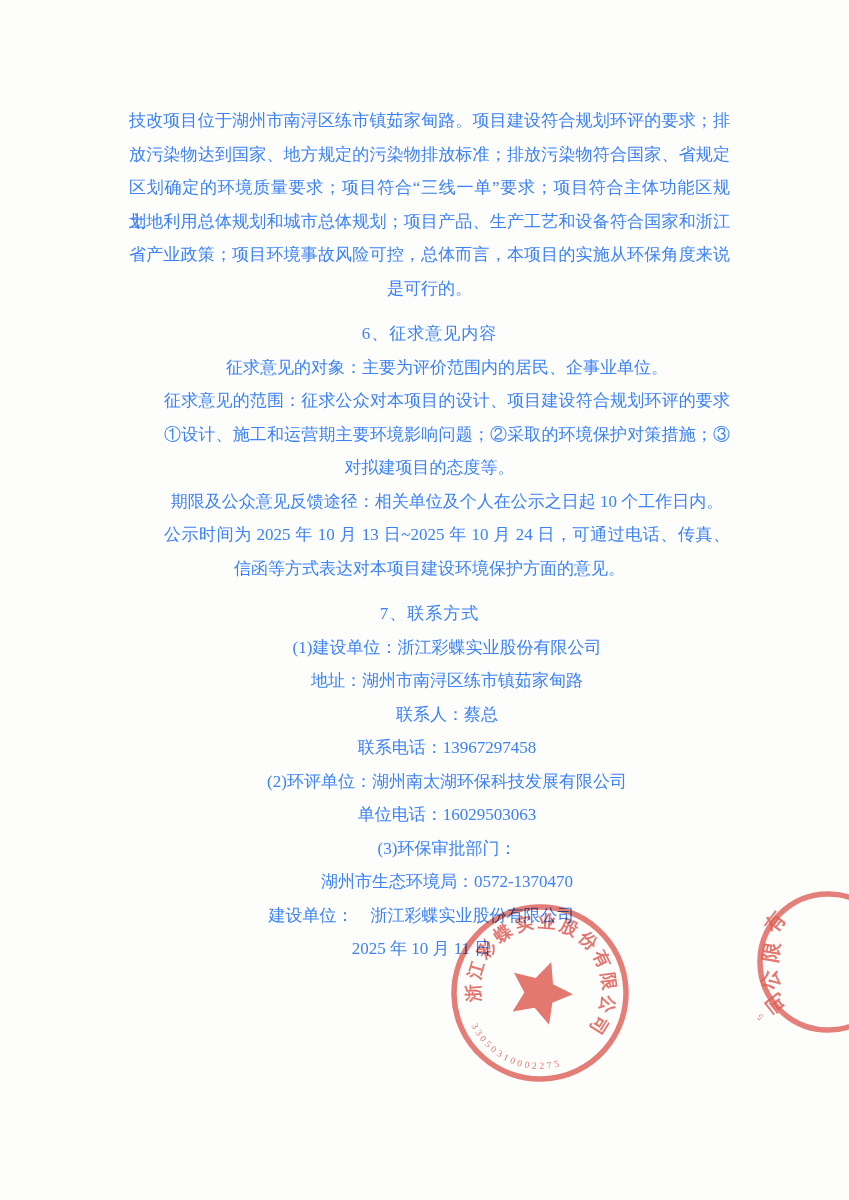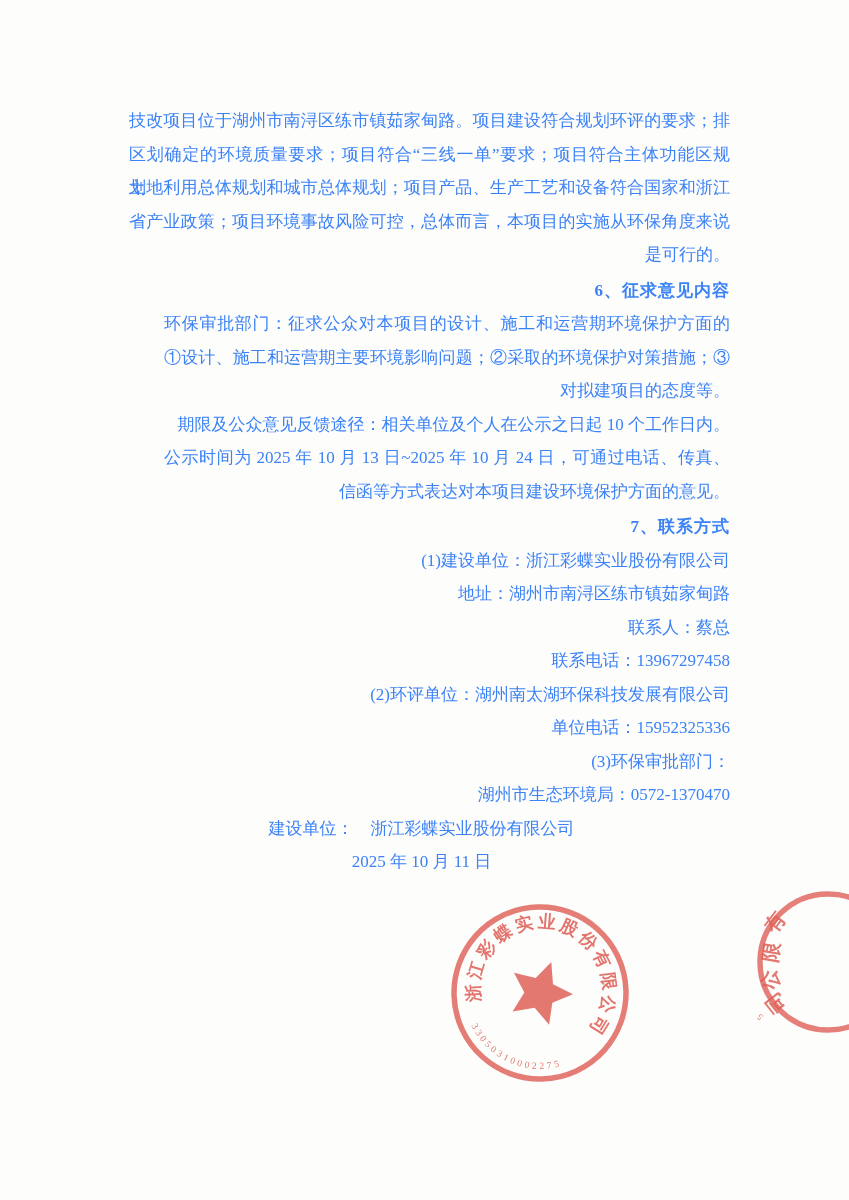--- a/index.html
+++ b/index.html
@@ -16,32 +16,32 @@
   .doc{
     position:absolute;
     left:129px;top:104px;width:601px;
     font-size:17px;
   }
   .line{
     display:block;
     height:33.5px;
     line-height:33.5px;
     white-space:nowrap;
-    text-align:right;
+    text-align:center;
   }
   .j{ 
     white-space:normal;
     text-align:justify;
     text-align-last:justify;
   }
   .in{ text-indent:35px; }
   .head{
-    font-weight:bold;
+    font-weight:normal;
     letter-spacing:1px;
-    margin-top:2px;
+    margin-top:12px;
   }
   .sig{
     text-align:center;
     padding-right:16px;
   }
   .stamp{
     position:absolute;
     mix-blend-mode:multiply;
     opacity:.88;
     pointer-events:none;
@@ -51,40 +51,42 @@
   svg text{ font-family:"Liberation Serif","DejaVu Serif",serif; }
 </style>
 </head>
 <body>
 
 <div class="page">
 
   <div class="doc">
 
     <div class="line j">技改项目位于湖州市南浔区练市镇茹家甸路。项目建设符合规划环评的要求；排</div>
+    <div class="line j">放污染物达到国家、地方规定的污染物排放标准；排放污染物符合国家、省规定</div>
     <div class="line j">区划确定的环境质量要求；项目符合“三线一单”要求；项目符合主体功能区规划、</div>
     <div class="line j">土地利用总体规划和城市总体规划；项目产品、生产工艺和设备符合国家和浙江</div>
     <div class="line j">省产业政策；项目环境事故风险可控，总体而言，本项目的实施从环保角度来说</div>
     <div class="line">是可行的。</div>
 
     <div class="line head">6、征求意见内容</div>
-    <div class="line j in">环保审批部门：征求公众对本项目的设计、施工和运营期环境保护方面的</div>
+    <div class="line in">征求意见的对象：主要为评价范围内的居民、企事业单位。</div>
+    <div class="line j in">征求意见的范围：征求公众对本项目的设计、项目建设符合规划环评的要求</div>
     <div class="line j in">①设计、施工和运营期主要环境影响问题；②采取的环境保护对策措施；③</div>
     <div class="line">对拟建项目的态度等。</div>
     <div class="line in">期限及公众意见反馈途径：相关单位及个人在公示之日起 10 个工作日内。</div>
     <div class="line j in">公示时间为 2025 年 10 月 13 日~2025 年 10 月 24 日，可通过电话、传真、</div>
     <div class="line">信函等方式表达对本项目建设环境保护方面的意见。</div>
 
     <div class="line head">7、联系方式</div>
     <div class="line in">(1)建设单位：浙江彩蝶实业股份有限公司</div>
     <div class="line in">地址：湖州市南浔区练市镇茹家甸路</div>
     <div class="line in">联系人：蔡总</div>
     <div class="line in">联系电话：13967297458</div>
     <div class="line in">(2)环评单位：湖州南太湖环保科技发展有限公司</div>
-    <div class="line in">单位电话：15952325336</div>
+    <div class="line in">单位电话：16029503063</div>
     <div class="line in">(3)环保审批部门：</div>
     <div class="line in">湖州市生态环境局：0572-1370470</div>
 
     <div class="line sig">建设单位：　浙江彩蝶实业股份有限公司</div>
     <div class="line sig">2025 年 10 月 11 日</div>
   </div>
 
   <div class="stamp stamp-main">
     <svg width="190" height="190" viewBox="0 0 190 190">
       <g transform="rotate(20 95 95)" stroke-linejoin="round">

